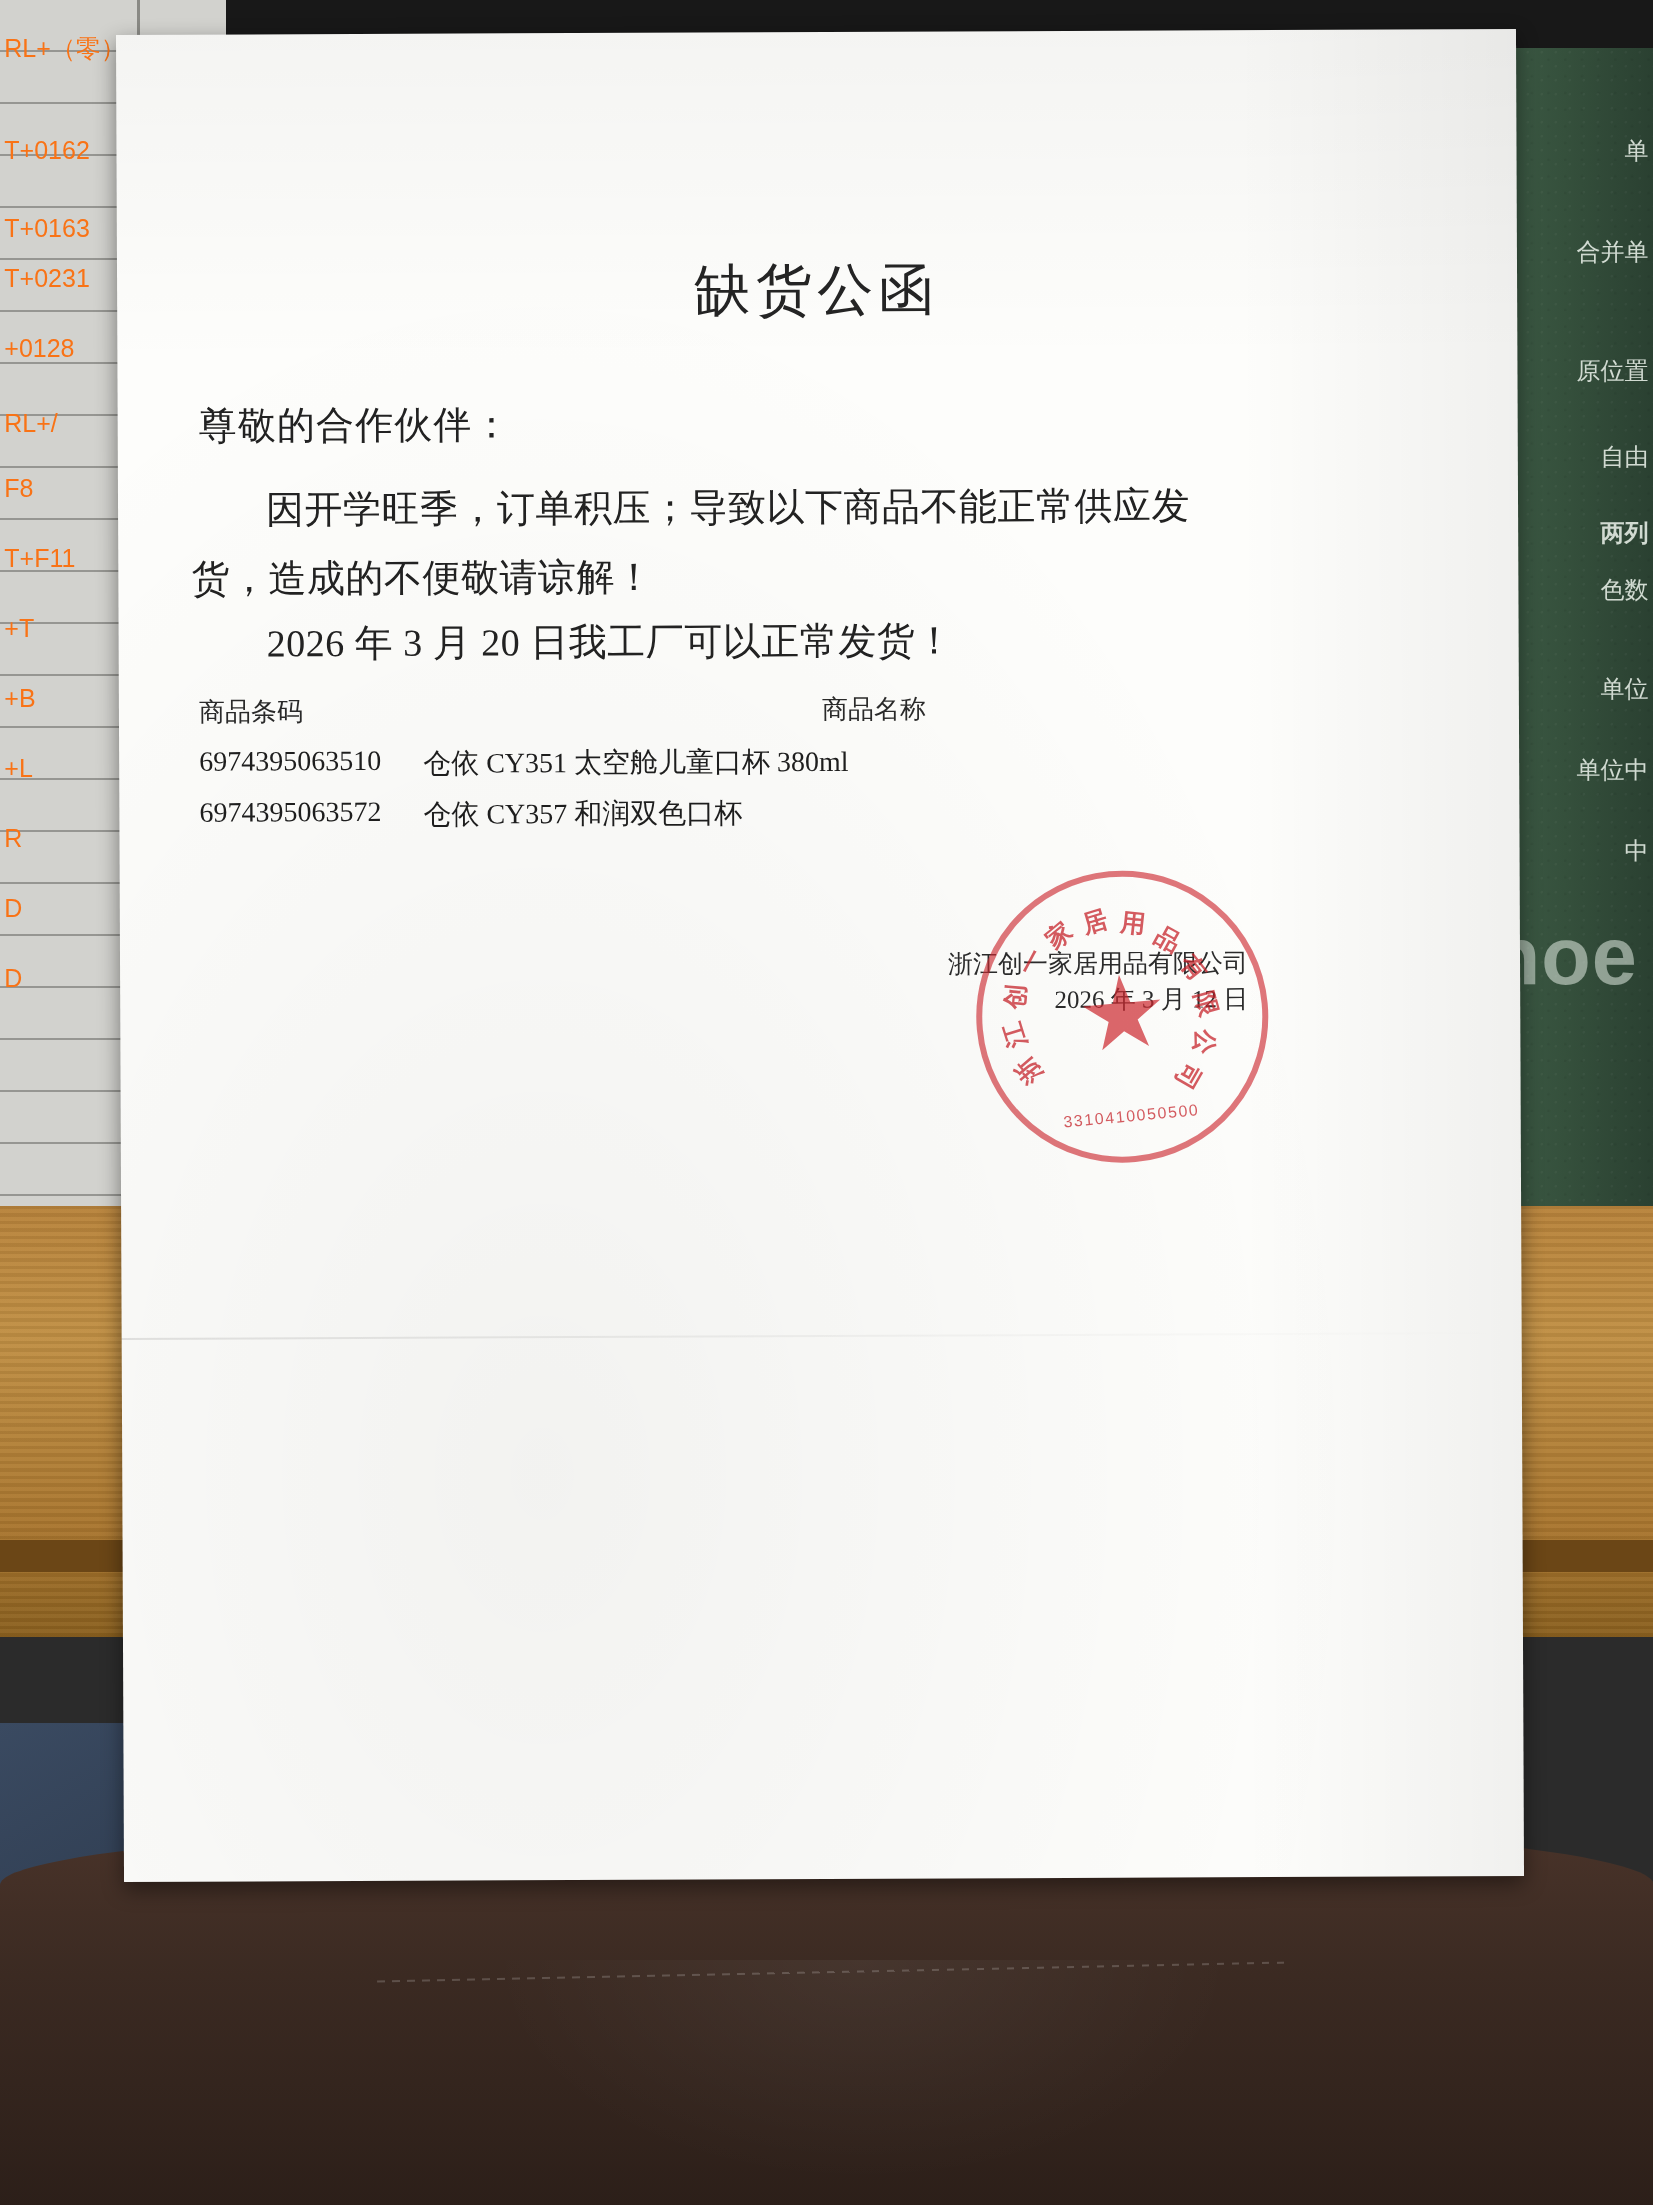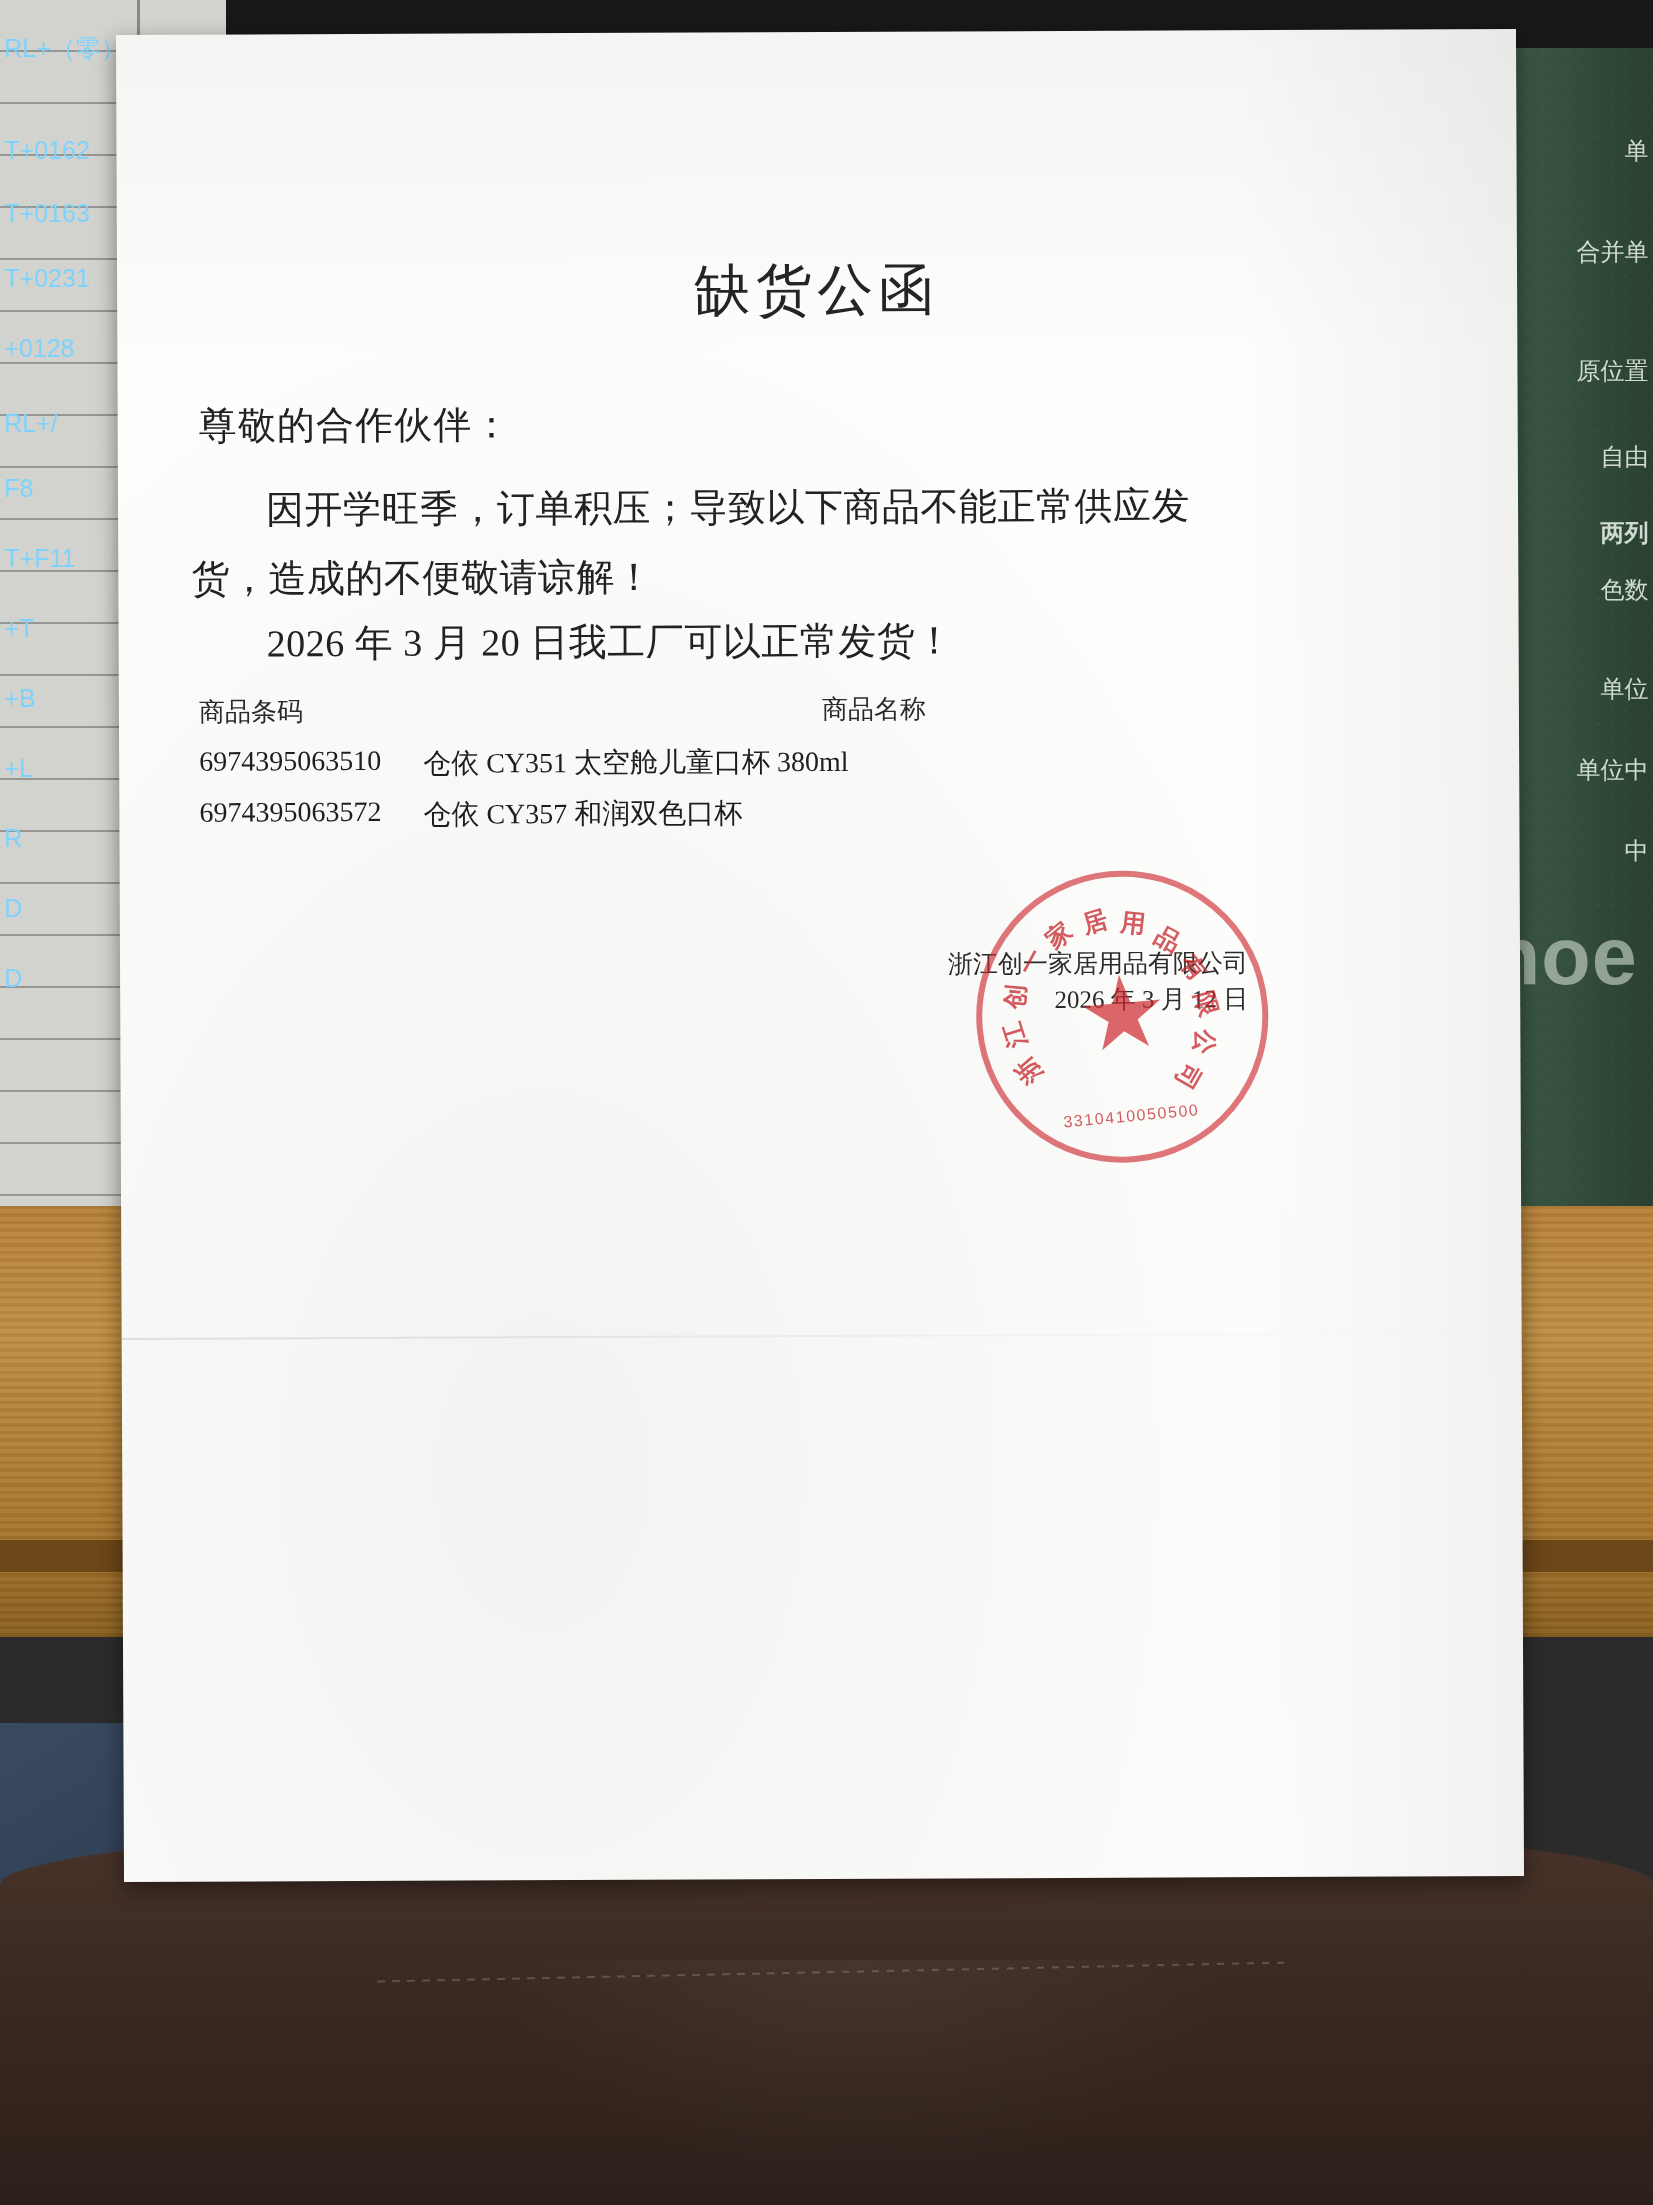--- a/index.html
+++ b/index.html
@@ -37,21 +37,21 @@
   .bg-keyboard::after {
     content: "";
     position: absolute;
     left: 137px; top: 0; width: 3.2px; height: 100%;
     background: #8e8e89;
   }
   .kbd-text {
     position: absolute;
     left: 4.3px;
     width: 129px;
-    color: #7dd3fc;
+    color: #f97316;
     font-family: "Liberation Sans", sans-serif;
     font-size: 25px;
     white-space: nowrap;
   }
   .kbd-text2 {
     position: absolute;
     left: 146px;
     width: 75px;
     color: #1b1b1b;
     font-family: "Liberation Sans", sans-serif;
@@ -319,21 +319,21 @@
 <body>
 
 <div class="scene">
 
   <div class="desk-top"></div>
   <div class="bg-green-left"></div>
   <div class="bg-keyboard"></div>
 
   <div class="kbd-text" style="top:32px;">RL+（零）</div>
   <div class="kbd-text" style="top:136px;">T+0162</div>
-  <div class="kbd-text" style="top:199px;">T+0163</div>
+  <div class="kbd-text" style="top:214px;">T+0163</div>
   <div class="kbd-text" style="top:264px;">T+0231</div>
   <div class="kbd-text" style="top:334px;">+0128</div>
   <div class="kbd-text" style="top:409px;">RL+/</div>
   <div class="kbd-text" style="top:474px;">F8</div>
   <div class="kbd-text" style="top:544px;">T+F11</div>
   <div class="kbd-text" style="top:614px;">+T</div>
   <div class="kbd-text" style="top:684px;">+B</div>
   <div class="kbd-text" style="top:754px;">+L</div>
   <div class="kbd-text" style="top:824px;">R</div>
   <div class="kbd-text" style="top:894px;">D</div>

